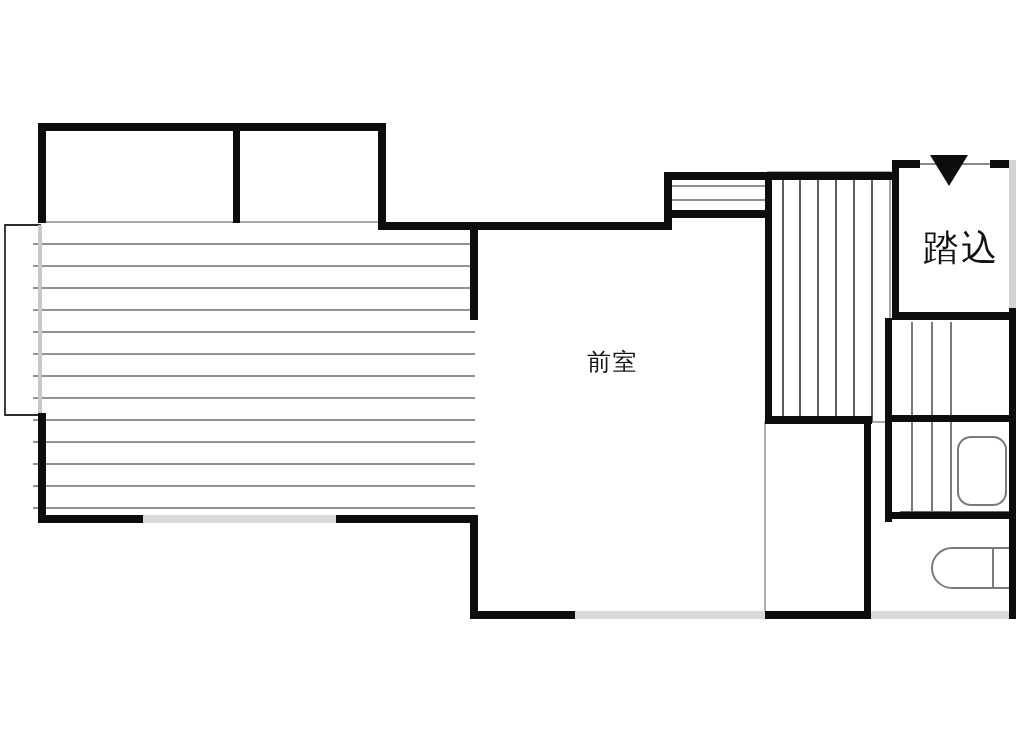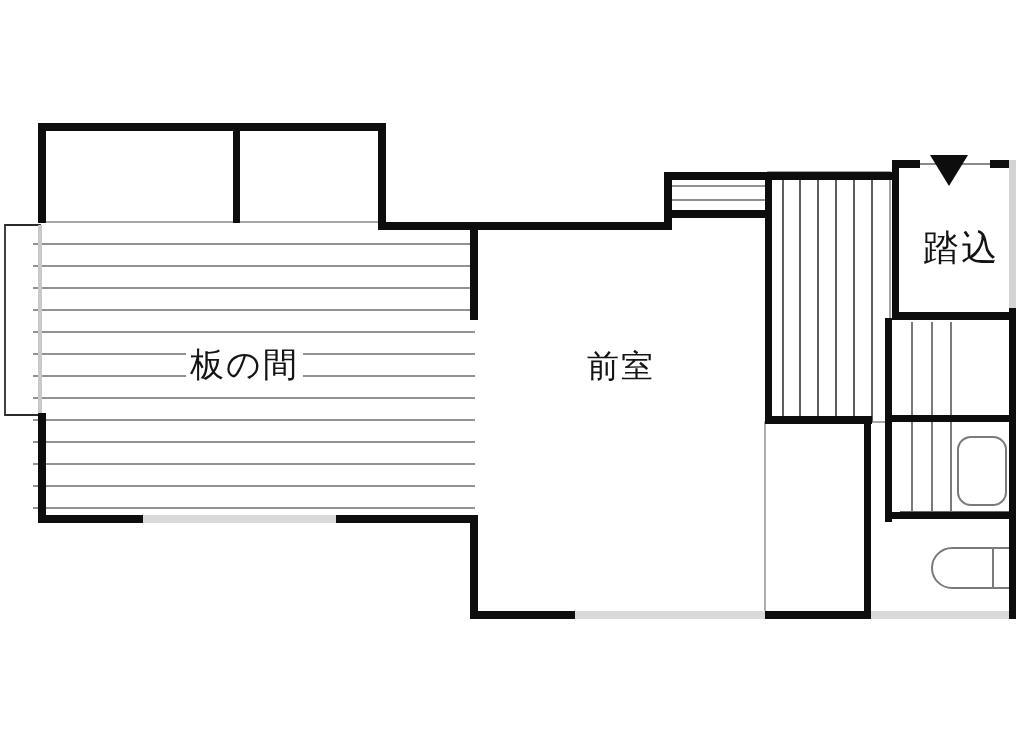--- a/index.html
+++ b/index.html
@@ -40,21 +40,21 @@
     padding: 2px 4px;
   }
   #label-ita-no-ma {
     left: 186px;
     top: 345px;
     font-size: 34px;
   }
   #label-zenshitsu {
     left: 583px;
     top: 348px;
-    font-size: 32px;
+    font-size: 24px;
     background: transparent;
   }
   #label-fumikomi {
     left: 919px;
     top: 228px;
     font-size: 36px;
     background: transparent;
   }
 </style>
 </head>
@@ -206,19 +206,18 @@
 
       <rect x="892" y="512" width="124" height="7"></rect>
 
       <rect x="885" y="318" width="7" height="204"></rect>
     </g>
 
     <polygon points="930,155 968,155 949,186" fill="#0d0d0d"></polygon>
 
   </svg>
 
-  <div class="room-label" id="label-ita-no-ma">板の間</div>
 
   <div class="room-label" id="label-zenshitsu">前室</div>
 
   <div class="room-label" id="label-fumikomi">踏込</div>
 
 </div>
 
 </body></html>

